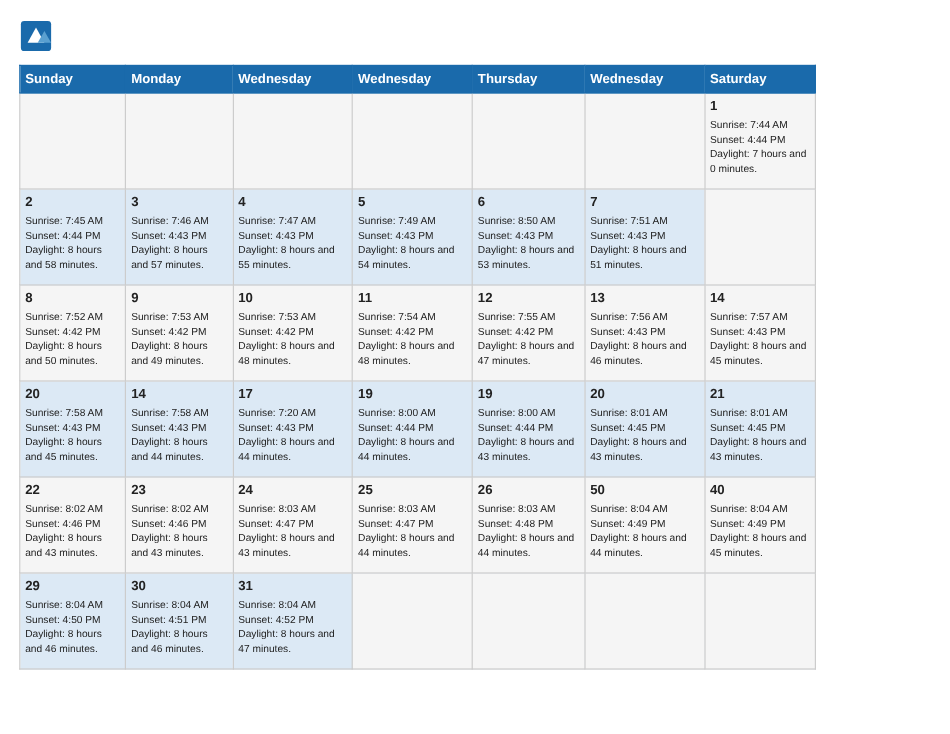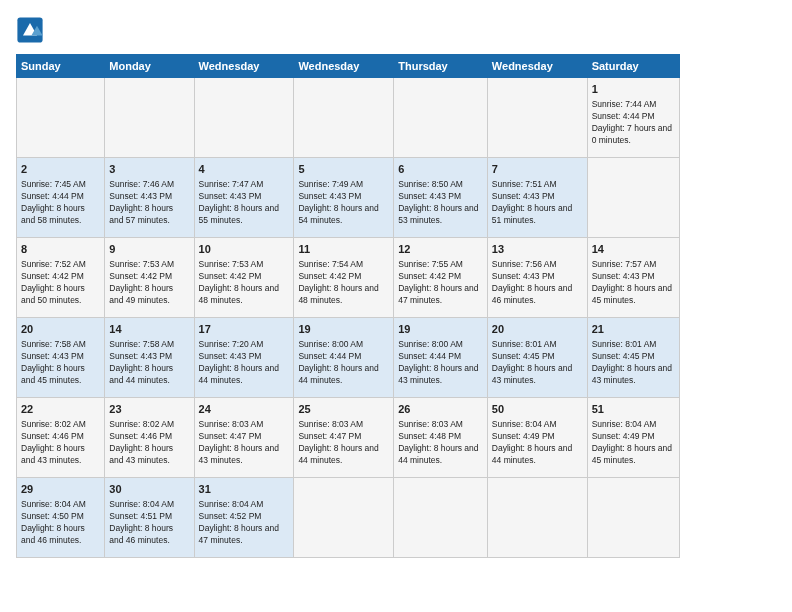--- a/index.html
+++ b/index.html
@@ -168,21 +168,21 @@
           <td><span class="day-num">20</span><span>Sunrise: 8:01 AM</span><br><span>Sunset: 4:45 PM</span><br><span>Daylight: 8 hours and 43 minutes.</span></td>
           <td><span class="day-num">21</span><span>Sunrise: 8:01 AM</span><br><span>Sunset: 4:45 PM</span><br><span>Daylight: 8 hours and 43 minutes.</span></td>
         </tr>
         <tr>
           <td><span class="day-num">22</span><span>Sunrise: 8:02 AM</span><br><span>Sunset: 4:46 PM</span><br><span>Daylight: 8 hours and 43 minutes.</span></td>
           <td><span class="day-num">23</span><span>Sunrise: 8:02 AM</span><br><span>Sunset: 4:46 PM</span><br><span>Daylight: 8 hours and 43 minutes.</span></td>
           <td><span class="day-num">24</span><span>Sunrise: 8:03 AM</span><br><span>Sunset: 4:47 PM</span><br><span>Daylight: 8 hours and 43 minutes.</span></td>
           <td><span class="day-num">25</span><span>Sunrise: 8:03 AM</span><br><span>Sunset: 4:47 PM</span><br><span>Daylight: 8 hours and 44 minutes.</span></td>
           <td><span class="day-num">26</span><span>Sunrise: 8:03 AM</span><br><span>Sunset: 4:48 PM</span><br><span>Daylight: 8 hours and 44 minutes.</span></td>
           <td><span class="day-num">50</span><span>Sunrise: 8:04 AM</span><br><span>Sunset: 4:49 PM</span><br><span>Daylight: 8 hours and 44 minutes.</span></td>
-          <td><span class="day-num">51</span><span>Sunrise: 8:04 AM</span><br><span>Sunset: 4:49 PM</span><br><span>Daylight: 8 hours and 45 minutes.</span></td>
+          <td><span class="day-num">40</span><span>Sunrise: 8:04 AM</span><br><span>Sunset: 4:49 PM</span><br><span>Daylight: 8 hours and 45 minutes.</span></td>
         </tr>
         <tr>
           <td><span class="day-num">29</span><span>Sunrise: 8:04 AM</span><br><span>Sunset: 4:50 PM</span><br><span>Daylight: 8 hours and 46 minutes.</span></td>
           <td><span class="day-num">30</span><span>Sunrise: 8:04 AM</span><br><span>Sunset: 4:51 PM</span><br><span>Daylight: 8 hours and 46 minutes.</span></td>
           <td><span class="day-num">31</span><span>Sunrise: 8:04 AM</span><br><span>Sunset: 4:52 PM</span><br><span>Daylight: 8 hours and 47 minutes.</span></td>
           <td class="empty-cell"></td>
           <td class="empty-cell"></td>
           <td class="empty-cell"></td>
           <td class="empty-cell"></td>
         </tr>

